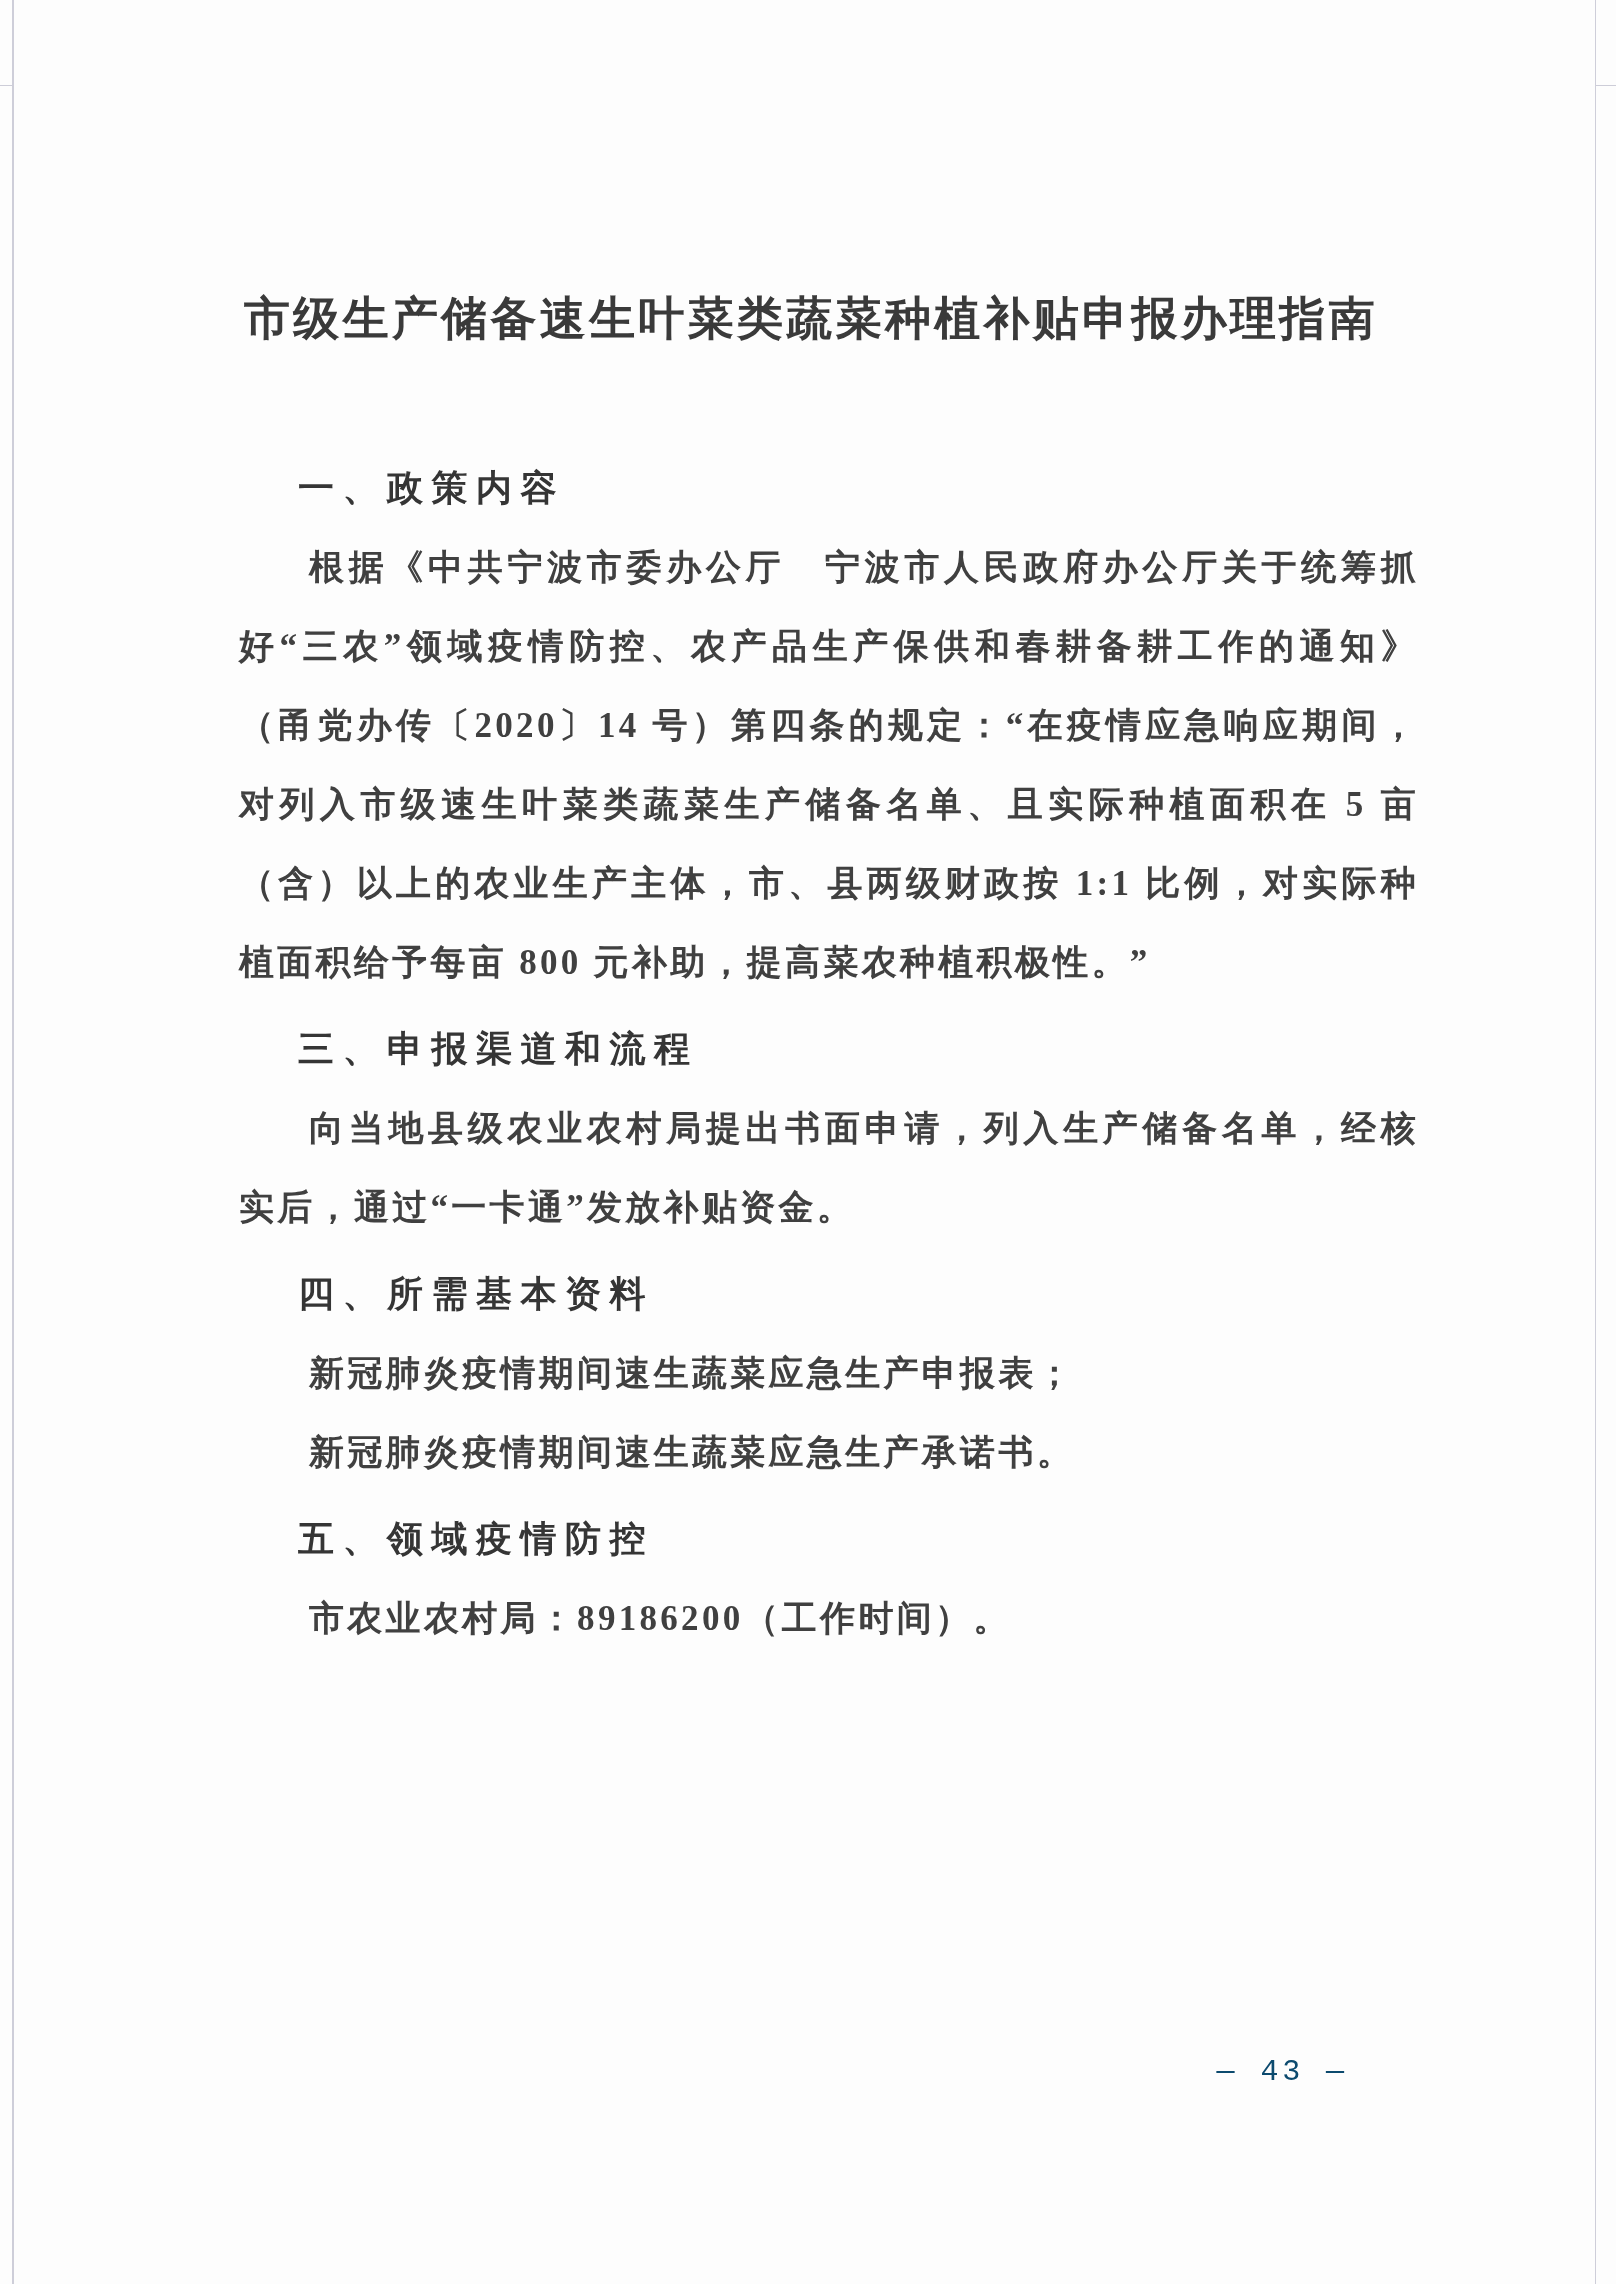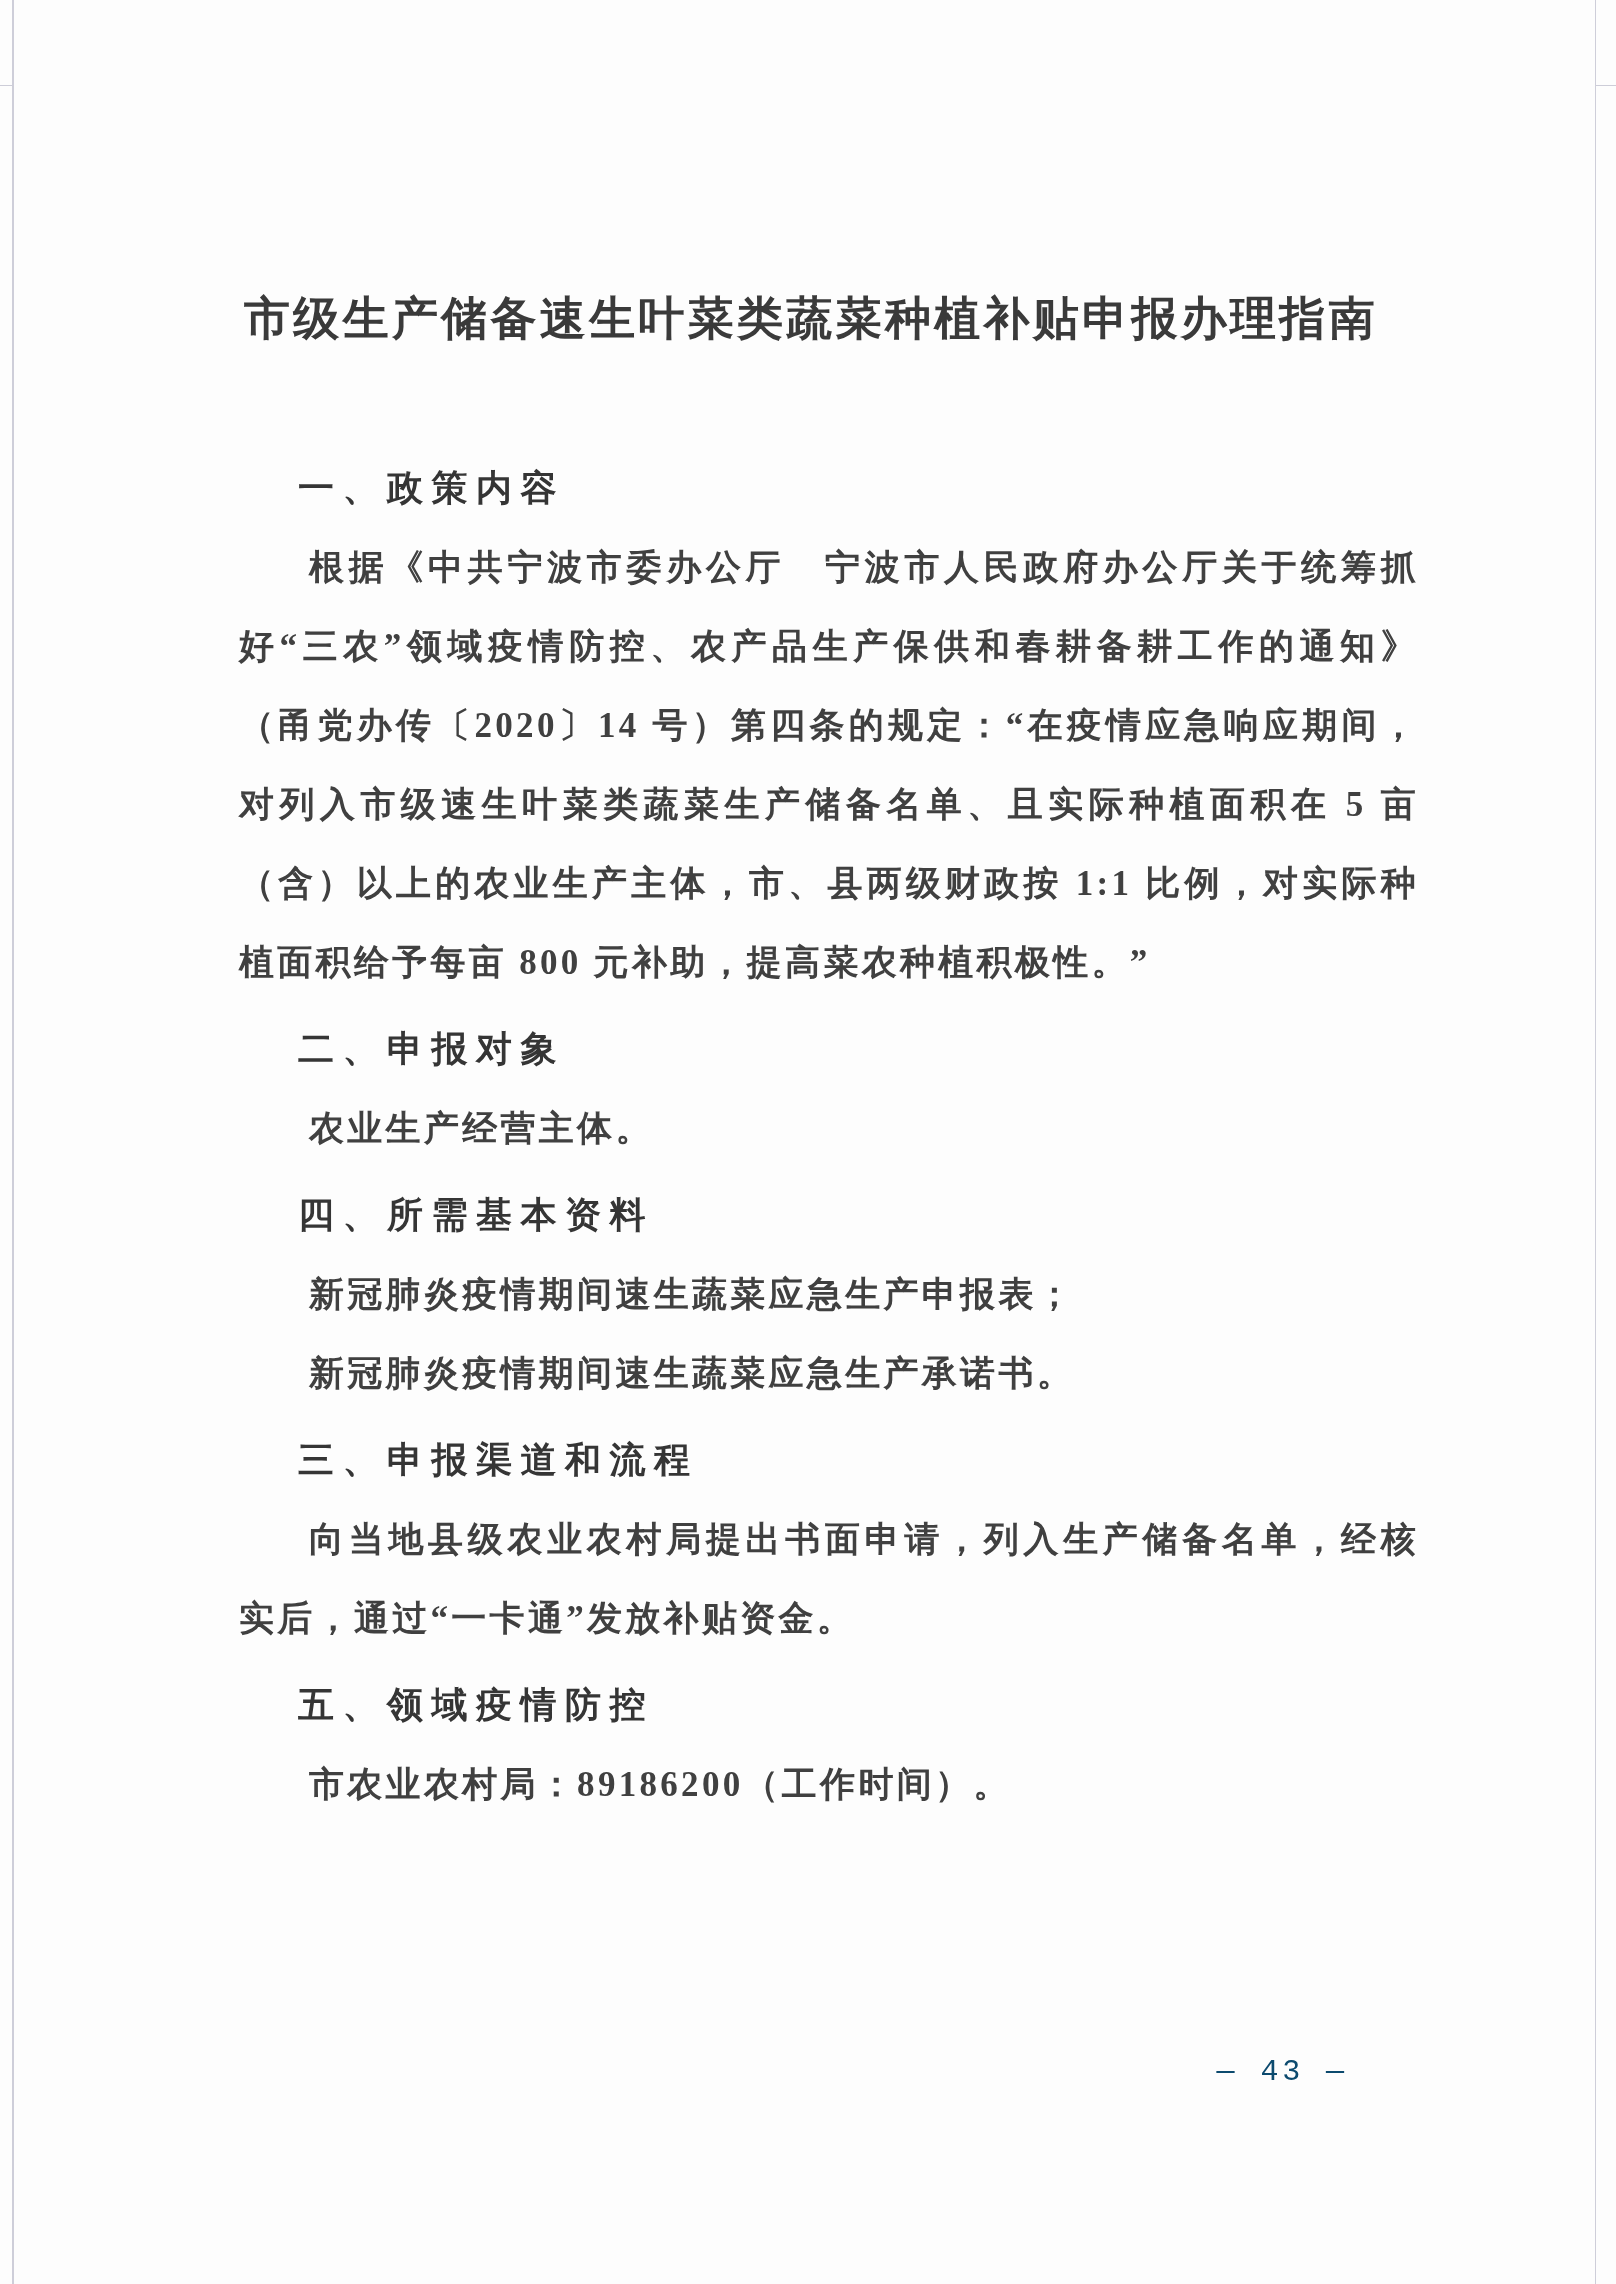--- a/index.html
+++ b/index.html
@@ -99,34 +99,30 @@
   <div class="scan-h right"></div>
 
   <h1 class="doc-title">市级生产储备速生叶菜类蔬菜种植补贴申报办理指南</h1>
 
   <main class="content">
   <section>
     <h2>一、政策内容</h2>
   <p>根据《中共宁波市委办公厅　宁波市人民政府办公厅关于统筹抓好“三农”领域疫情防控、农产品生产保供和春耕备耕工作的通知》（甬党办传〔2020〕14 号）第四条的规定：“在疫情应急响应期间，对列入市级速生叶菜类蔬菜生产储备名单、且实际种植面积在 5 亩（含）以上的农业生产主体，市、县两级财政按 1:1 比例，对实际种植面积给予每亩 800 元补助，提高菜农种植积极性。”</p>
       </section>
 
+
   <section>
-    <h2>二、申报对象</h2>
-  <p>农业生产经营主体。</p>
+    <h2>三、申报渠道和流程</h2>
+  <p>向当地县级农业农村局提出书面申请，列入生产储备名单，经核实后，通过“一卡通”发放补贴资金。</p>
       </section>
 
   <section>
     <h2>四、所需基本资料</h2>
   <p>新冠肺炎疫情期间速生蔬菜应急生产申报表；</p>
         <p>新冠肺炎疫情期间速生蔬菜应急生产承诺书。</p>
-      </section>
-
-  <section>
-    <h2>三、申报渠道和流程</h2>
-  <p>向当地县级农业农村局提出书面申请，列入生产储备名单，经核实后，通过“一卡通”发放补贴资金。</p>
       </section>
 
   <section>
     <h2>五、领域疫情防控</h2>
   <p>市农业农村局：89186200（工作时间）。</p>
       </section>
 </main>
 
   <div class="page-number">— 43 —</div>
 </div>

